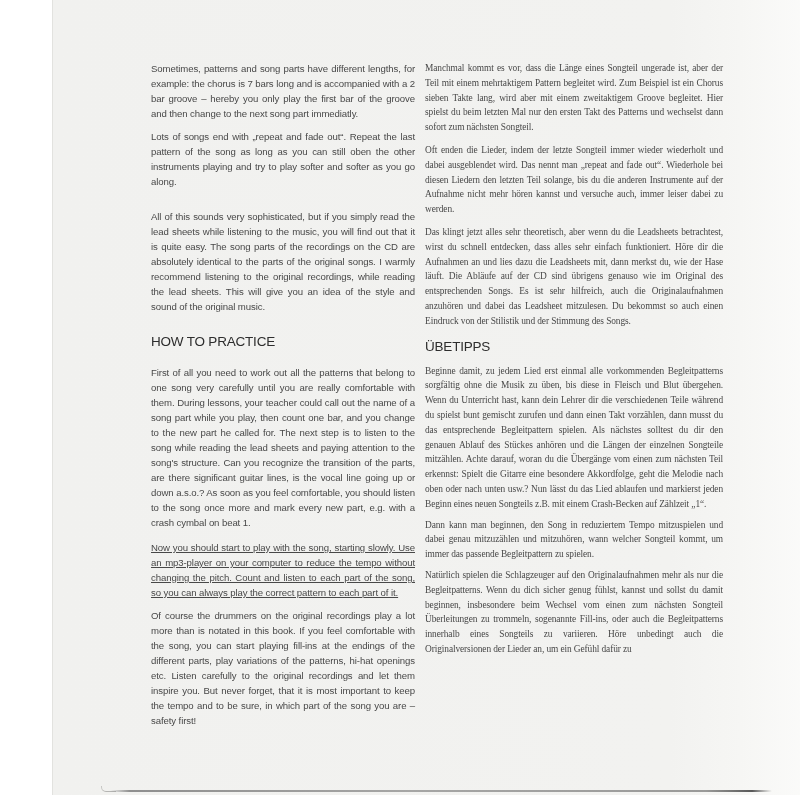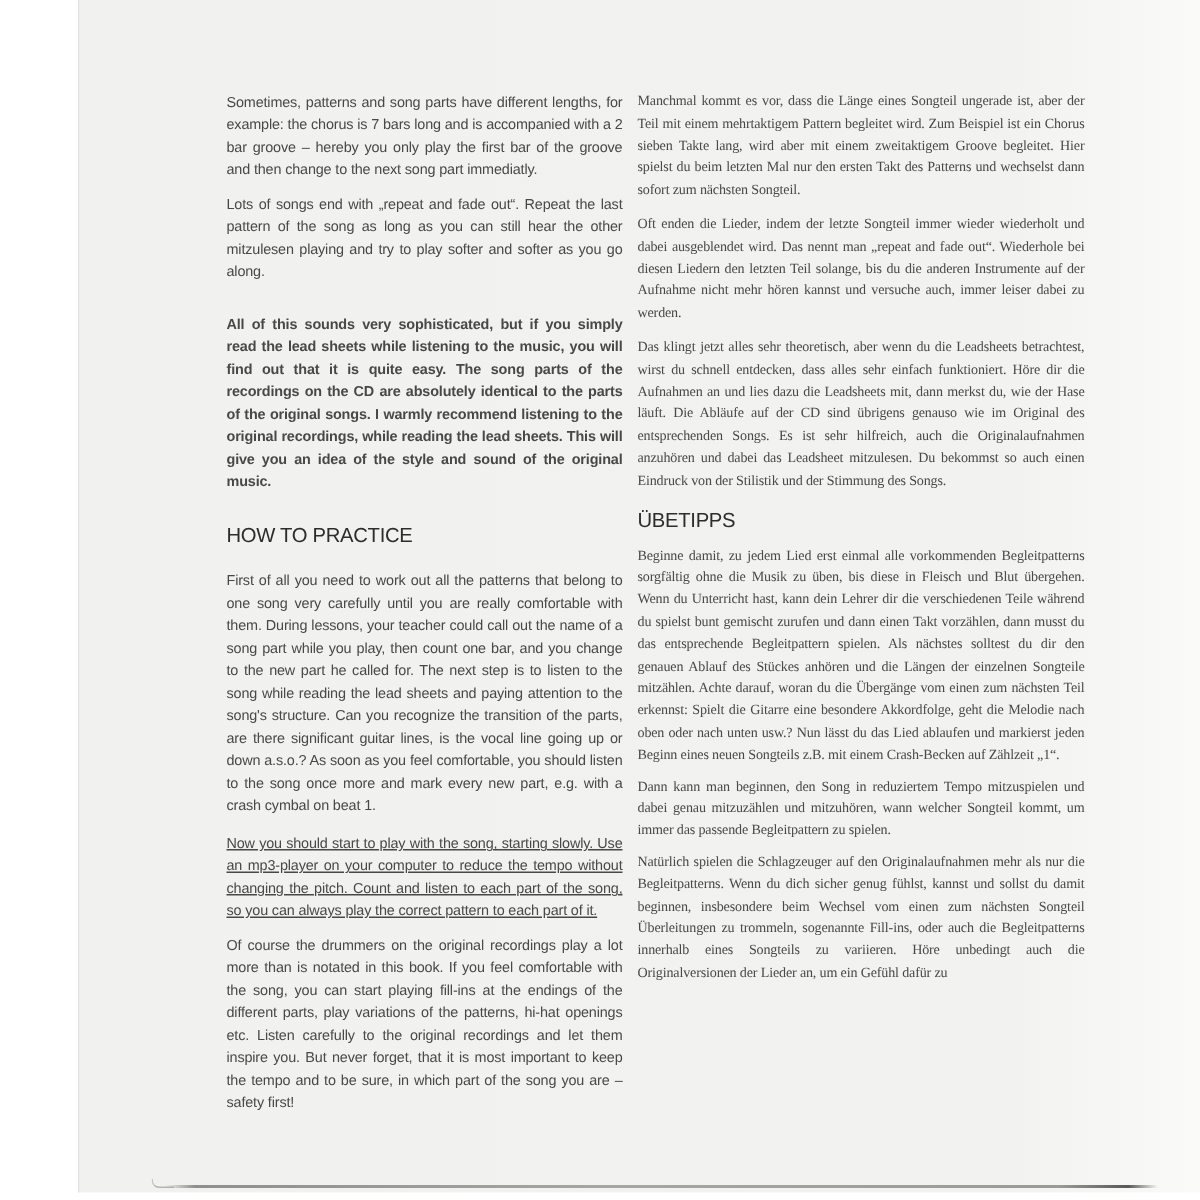--- a/index.html
+++ b/index.html
@@ -80,40 +80,40 @@
   }
   .col h2 {
     margin: 0;
     font-size: 13.5px;
     font-weight: normal;
     color: #2d2d2d;
     letter-spacing: -0.2px;
   }
   
   .col-en .p2 { margin-top: 8px; }
-  .col-en .p3 { margin-top: 20px; font-weight: bold; }
+  .col-en .p3 { margin-top: 20px; }
   .col-en h2  { margin-top: 20px; margin-bottom: 16px; }
   .col-en .p5 { margin-top: 10px; text-decoration: underline; }
   .col-en .p6 { margin-top: 8px; }
   
   .col-de .p2 { margin-top: 8px; }
   .col-de .p3 { margin-top: 8px; }
   .col-de h2  { margin-top: 10px; margin-bottom: 10px; }
   .col-de .p5 { margin-top: 6px; }
   .col-de .p6 { margin-top: 6px; }
 </style>
 </head>
 <body>
 
 <div class="viewport">
   <div class="scan-page">
 
     <div class="col col-en">
       <p class="p1">Sometimes, patterns and song parts have different lengths, for example: the chorus is 7 bars long and is accompanied with a 2 bar groove – hereby you only play the first bar of the groove and then change to the next song part immediatly.</p>
-      <p class="p2">Lots of songs end with „repeat and fade out“. Repeat the last pattern of the song as long as you can still hear the other mitzulesen playing and try to play softer and softer as you go along.</p>
+      <p class="p2">Lots of songs end with „repeat and fade out“. Repeat the last pattern of the song as long as you can still oben the other instruments playing and try to play softer and softer as you go along.</p>
       <p class="p3">All of this sounds very sophisticated, but if you simply read the lead sheets while listening to the music, you will find out that it is quite easy. The song parts of the recordings on the CD are absolutely identical to the parts of the original songs. I warmly recommend listening to the original recordings, while reading the lead sheets. This will give you an idea of the style and sound of the original music.</p>
 
       <h2>HOW TO PRACTICE</h2>
 
       <p class="p4">First of all you need to work out all the patterns that belong to one song very carefully until you are really comfortable with them. During lessons, your teacher could call out the name of a song part while you play, then count one bar, and you change to the new part he called for. The next step is to listen to the song while reading the lead sheets and paying attention to the song's structure. Can you recognize the transition of the parts, are there significant guitar lines, is the vocal line going up or down a.s.o.? As soon as you feel comfortable, you should listen to the song once more and mark every new part, e.g. with a crash cymbal on beat 1.</p>
       <p class="p5">Now you should start to play with the song, starting slowly. Use an mp3-player on your computer to reduce the tempo without changing the pitch. Count and listen to each part of the song, so you can always play the correct pattern to each part of it.</p>
       <p class="p6">Of course the drummers on the original recordings play a lot more than is notated in this book. If you feel comfortable with the song, you can start playing fill-ins at the endings of the different parts, play variations of the patterns, hi-hat openings etc. Listen carefully to the original recordings and let them inspire you. But never forget, that it is most important to keep the tempo and to be sure, in which part of the song you are – safety first!</p>
     </div>
 
     <div class="col col-de">

